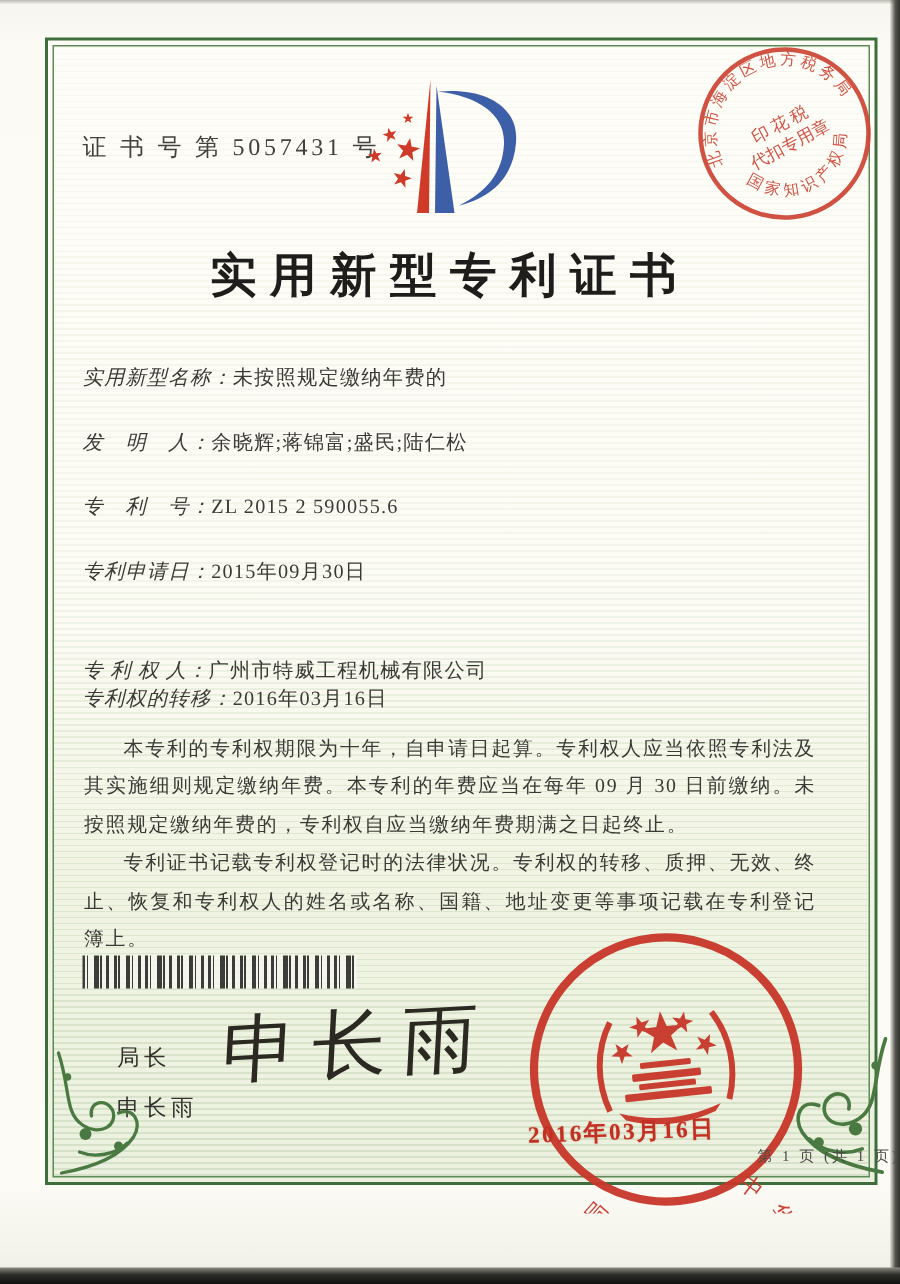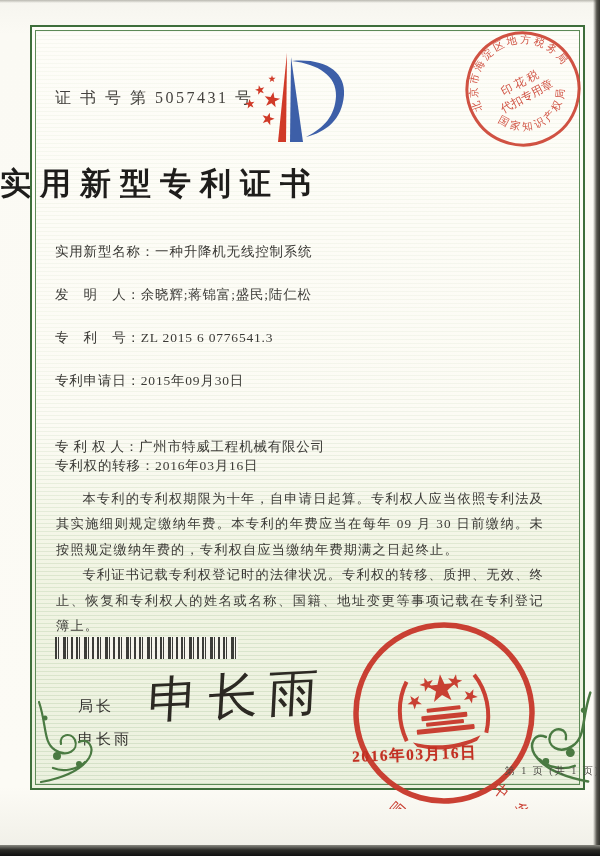--- a/index.html
+++ b/index.html
@@ -41,28 +41,28 @@
     position:absolute; left:55px; top:88px; font-size:16px; letter-spacing:2.5px;
     color:#44423e;
   }
 
   .logo { position:absolute; left:230px; top:48px; width:142px; height:102px; }
 
   .seal-top { position:absolute; left:456px; top:22px; width:134px; height:134px; opacity:0.92; }
   .seal-main { position:absolute; left:348px; top:617px; width:192px; height:192px; opacity:0.95; }
 
   .title {
-    position:absolute; left:0; top:163px; width:100%; 
+    position:absolute; left:0; top:163px; width:100%; text-align:center;
     font-size:31px; font-weight:bold; letter-spacing:9px; color:#1e1d1b;
   }
 
   .fields { position:absolute; left:55px; top:243px; width:480px; }
   .field-row { position:absolute; left:0; width:480px; white-space:nowrap;
     font-size:13.5px; color:#3b3a36; letter-spacing:0.8px; }
-  .field-row .lab { display:inline; }
+  .field-row .lab { display:inline;font-style:italic; }
   .field-row .val { display:inline; }
   .fr0{top:0;} .fr1{top:43px;} .fr2{top:86px;} .fr3{top:129px;} .fr4{top:171px;margin-top:24px;} .fr5{top:214px;}
 
   .body-text {
     position:absolute; left:56px; top:486px; width:488px;
     font-size:13.2px; line-height:25.4px; color:#3b3a36;
     text-align:justify; letter-spacing:1.2px;
   }
   .body-text p { text-indent:2em; }
 
@@ -143,27 +143,27 @@
       </text>
       <text x="0" y="-3" text-anchor="middle" font-size="11.5">印 花 税</text>
       <text x="0" y="12" text-anchor="middle" font-size="11.5">代扣专用章</text>
     </g>
   </svg>
 
   <div class="title">实用新型专利证书</div>
 
   <div class="fields">
     <div class="field-row fr0">
-      <span class="lab">实用新型名称：</span><span class="val">一种升降机无线控制系统</span>
+      <span class="lab">实用新型名称：</span><span class="val">未按照规定缴纳年费的</span>
     </div>
     <div class="field-row fr1">
       <span class="lab">发　明　人：</span><span class="val">余晓辉;蒋锦富;盛民;陆仁松</span>
     </div>
     <div class="field-row fr2">
-      <span class="lab">专　利　号：</span><span class="val">ZL 2015 6 0776541.3</span>
+      <span class="lab">专　利　号：</span><span class="val">ZL 2015 2 590055.6</span>
     </div>
     <div class="field-row fr3">
       <span class="lab">专利申请日：</span><span class="val">2015年09月30日</span>
     </div>
     <div class="field-row fr4">
       <span class="lab">专 利 权 人：</span><span class="val">广州市特威工程机械有限公司</span>
     </div>
     <div class="field-row fr5">
       <span class="lab">专利权的转移：</span><span class="val">2016年03月16日</span>
     </div>

